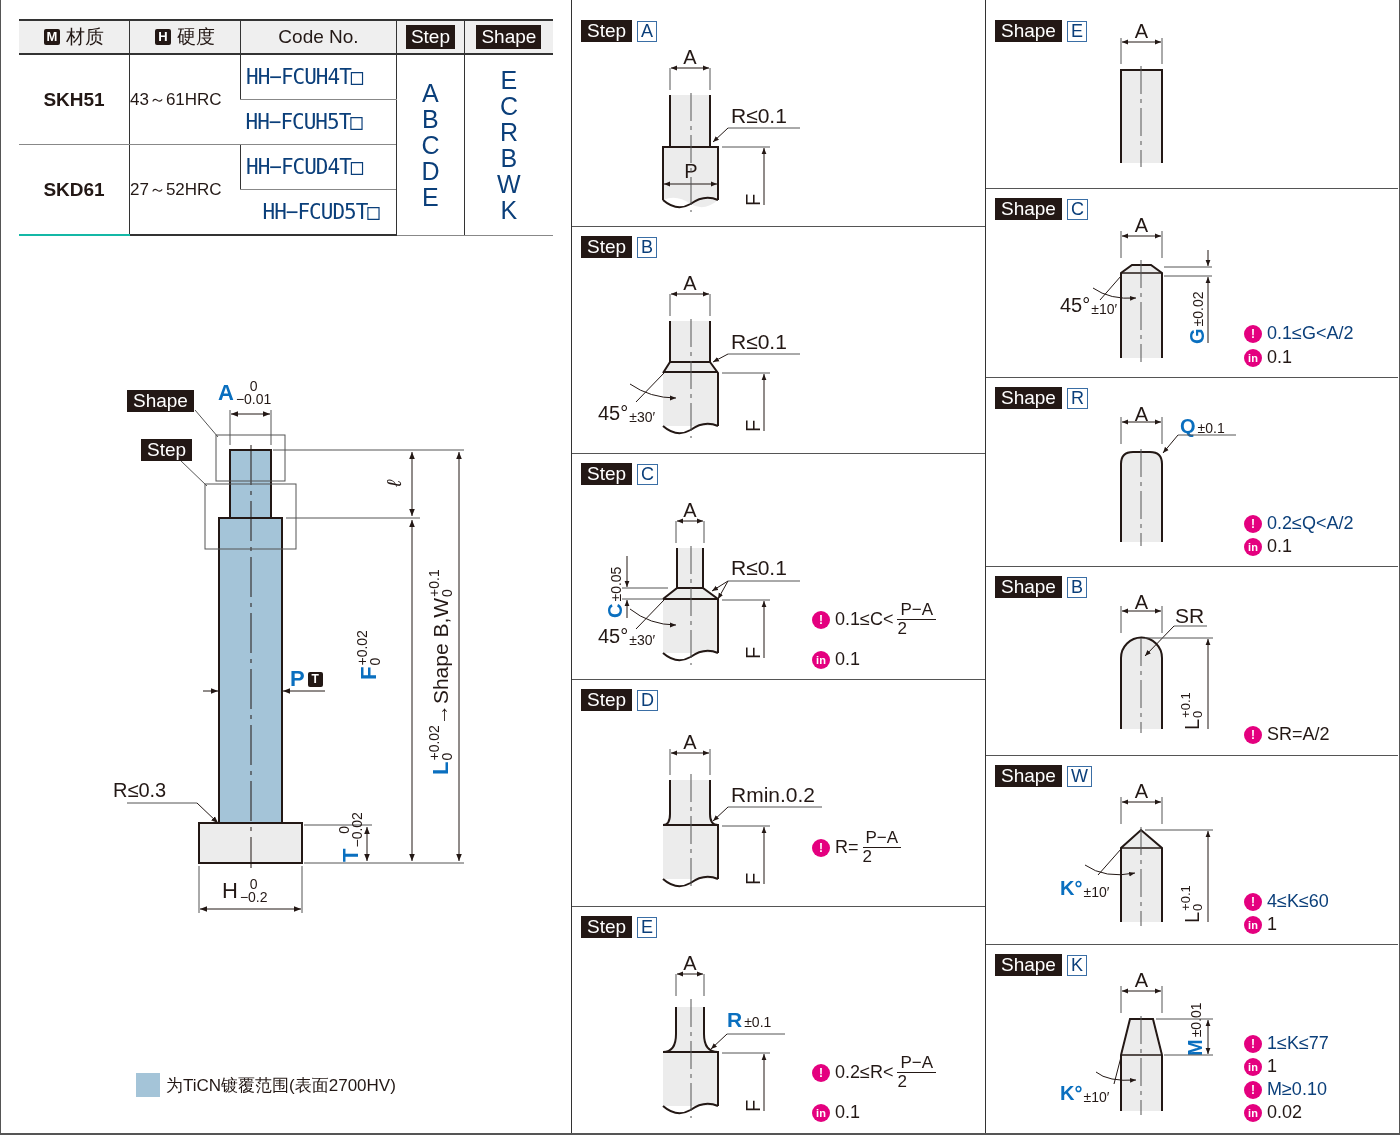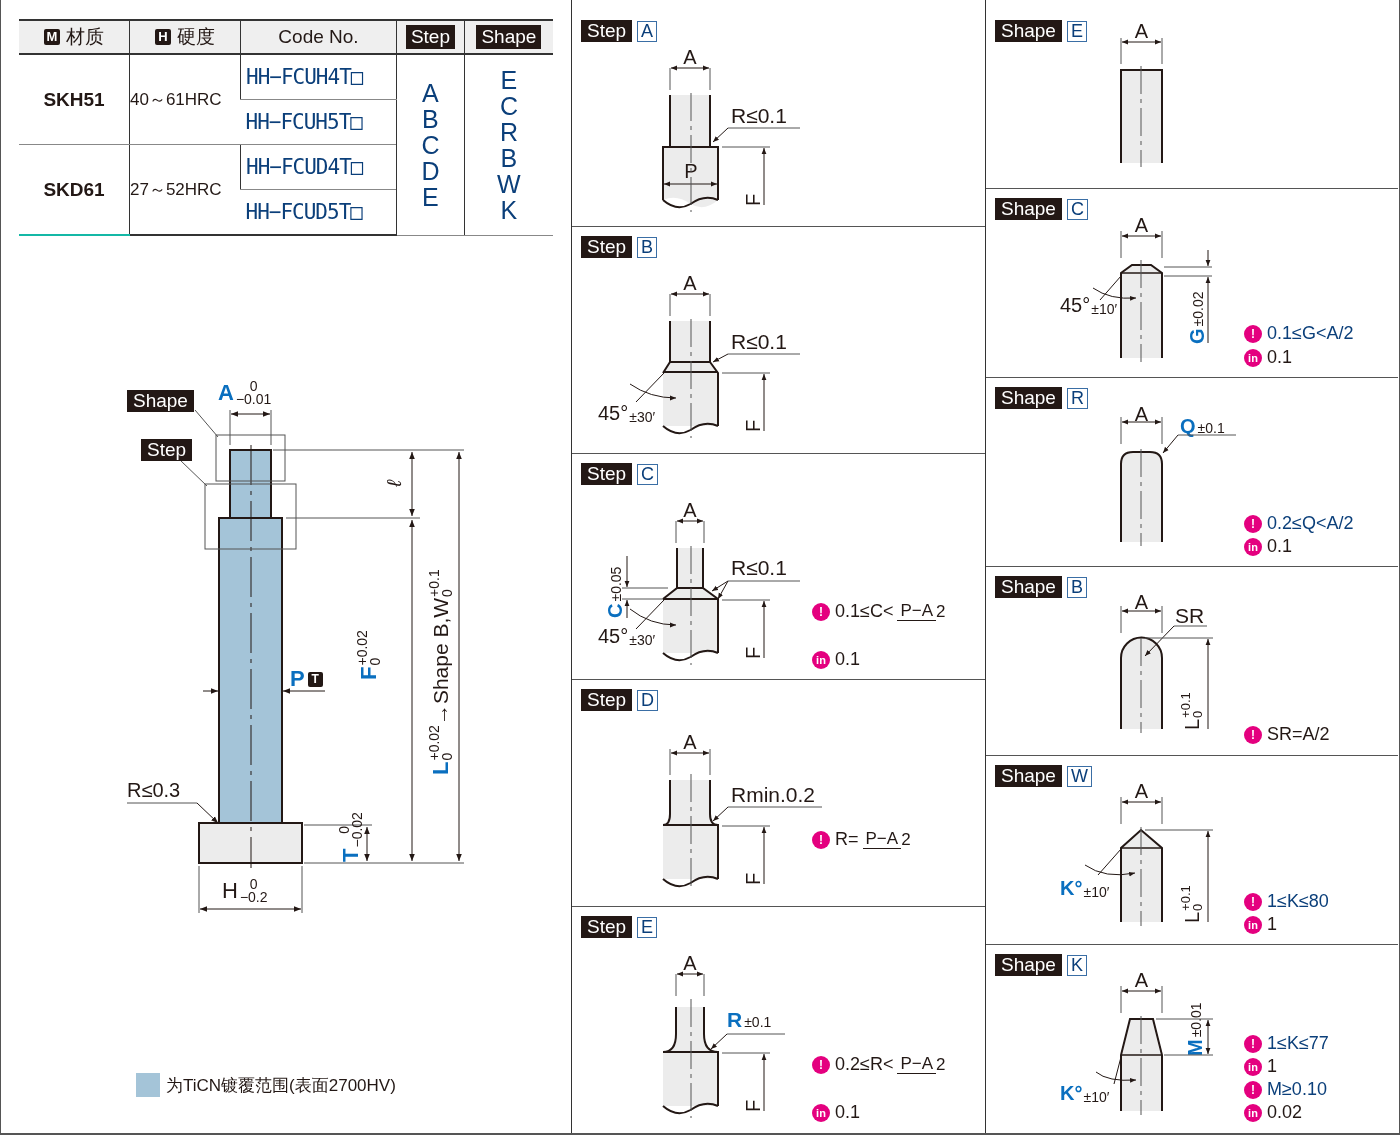--- a/index.html
+++ b/index.html
@@ -6,35 +6,35 @@
   body{width:1400px;height:1142px;position:relative;overflow:hidden;font-family:"Liberation Sans","DejaVu Sans",sans-serif;color:#231815;}
   .frame{position:absolute;left:0;top:0;width:1398px;height:1133px;border-left:1px solid #555;border-right:1px solid #555;border-bottom:2px solid #555;}
   .vdiv{position:absolute;top:0;width:1px;background:#333;height:1133px;}
   .hdiv{position:absolute;height:1px;background:#555;}
   
   table.spec{position:absolute;left:19px;top:19px;width:534px;border-collapse:collapse;}
   table.spec th{background:#efefef;font-weight:normal;font-size:19px;height:32px;border-top:2px solid #333;border-bottom:2px solid #333;border-left:1px solid #333;padding:0;text-align:center;}
   table.spec th:first-child{border-left:none;}
   table.spec td{border-left:1px solid #333;border-bottom:1px solid #888;padding:0;text-align:center;font-size:17px;}
   table.spec td:first-child{border-left:none;}
-  table.spec tr.last td{border-bottom:2px solid #333;}
+  table.spec tr.last td{border-bottom:2px solid #333;text-align:center;}
   table.spec td.mat{font-weight:bold;font-size:19px;width:110px;}
   table.spec td.hrd{text-align:left;width:110px;}
   table.spec td.code{color:#0b3f7a;font-size:21px;height:44px;text-align:left;padding-left:5px;width:150px;font-family:"DejaVu Sans Mono","Liberation Mono",monospace;letter-spacing:-1px;}
   table.spec td.letters{color:#0b3f7a;font-size:25px;line-height:26px;vertical-align:middle;}
   .mbadge{display:inline-block;background:#231815;color:#fff;font-weight:bold;font-size:13px;width:16px;height:16px;line-height:16px;border-radius:2px;margin-right:6px;vertical-align:2px;}
   .blkbadge{display:inline-block;background:#231815;color:#fff;font-size:19px;padding:0 5px;line-height:24px;}
   
   .panel-label{position:absolute;display:flex;align-items:center;}
   .panel-label .tag{background:#231815;color:#fff;font-size:19px;padding:0 6px;line-height:22px;}
   .panel-label .letter{border:1px solid #3a6ea5;color:#0b3f7a;font-size:18px;line-height:19px;padding:0 3px;margin-left:5px;background:#fff;}
   .cond{position:absolute;font-size:18px;display:flex;align-items:center;white-space:nowrap;}
   .cond .ic{display:inline-block;width:18px;height:18px;border-radius:50%;background:#e4007f;color:#fff;font-size:12px;font-weight:bold;text-align:center;line-height:18px;margin-right:5px;}
   .cond .ic.in{font-size:11px;}
-  .frac{display:inline-flex;flex-direction:row;align-items:flex-end;margin-left:4px;font-size:17px;line-height:18px;}
+  .frac{display:inline-flex;flex-direction:column;align-items:flex-start;margin-left:4px;font-size:17px;line-height:18px;}
   .frac .num{border-bottom:1px solid #231815;padding:0 3px;}
   .legend{position:absolute;left:136px;top:1073px;display:flex;align-items:center;font-size:17px;}
   .legend .sw{width:24px;height:24px;background:#a4c4d8;margin-right:6px;}
   svg{position:absolute;left:0;top:0;overflow:visible;}
   svg text{font-family:"Liberation Sans","DejaVu Sans",sans-serif;fill:#231815;}
 </style>
 </head>
 <body>
 
 <div class="frame"></div>
@@ -45,21 +45,21 @@
   <tbody>
       <tr>
     <th><span class="mbadge">M</span><span>材质</span></th>
     <th><span class="mbadge">H</span><span>硬度</span></th>
     <th>Code No.</th>
     <th><span class="blkbadge">Step</span></th>
     <th><span class="blkbadge">Shape</span></th>
   </tr>
   <tr>
     <td class="mat" rowspan="2">SKH51</td>
-    <td class="hrd" rowspan="2">40～61HRC</td>
+    <td class="hrd" rowspan="2">43～61HRC</td>
     <td class="code">HH−FCUH4T□</td>
     <td class="letters" rowspan="4">
       <div>A</div>
       <div>B</div>
       <div>C</div>
       <div>D</div>
       <div>E</div>
     </td>
     <td class="letters" rowspan="4">
       <div>E</div>
@@ -168,21 +168,21 @@
   <span style="display:inline-flex;flex-direction:column;font-size:14px;line-height:13px;margin-left:1px">
       <span>+0.02</span>
       <span>0</span>
     </span>
   <span style="font-size:21px">→Shape B,W</span>
   <span style="display:inline-flex;flex-direction:column;font-size:14px;line-height:13px;margin-left:1px">
       <span>+0.1</span>
       <span>0</span>
     </span>
 </div>
-<div style="position:absolute;left:127px;top:779px;font-size:20px">R≤0.3</div>
+<div style="position:absolute;left:113px;top:779px;font-size:20px">R≤0.3</div>
 <div style="position:absolute;left:338px;top:862px;transform:rotate(-90deg);transform-origin:left top;display:flex;align-items:center;white-space:nowrap">
   <span style="color:#0a6fbf;font-weight:bold;font-size:22px">T</span>
   <span style="display:inline-flex;flex-direction:column;font-size:14px;line-height:13px;margin-left:1px;text-align:center">
       <span>0</span>
       <span>−0.02</span>
     </span>
 </div>
 <div style="position:absolute;left:222px;top:878px;display:flex;align-items:center">
   <span style="font-size:22px">H</span>
   <span style="display:inline-flex;flex-direction:column;font-size:14px;line-height:13px;margin-left:2px;text-align:center">
@@ -350,21 +350,21 @@
         <span>+0.1</span>
         <span>0</span>
       </span>
     </div>
     <div style="position: absolute; left: 1060px; top: 877px; display: flex; align-items: flex-end;">
       <span style="color: rgb(10, 111, 191); font-weight: bold; font-size: 20px;">K°</span>
       <span style="font-size: 14px; margin-left: 1px;">±10′</span>
     </div>
     <div class="cond" style="left: 1244px; top: 891px; color: rgb(11, 63, 122);">
       <span class="ic">!</span>
-      <span>1≤K≤80</span>
+      <span>4≤K≤60</span>
     </div>
     <div class="cond" style="left: 1244px; top: 914px;">
       <span class="ic in">in</span>
       <span>1</span>
     </div>
     <div class="panel-label" style="left: 995px; top: 954px;">
       <span class="tag">Shape</span>
       <span class="letter">K</span>
     </div>
     <div style="position: absolute; left: 1060px; top: 1082px; display: flex; align-items: flex-end;">

